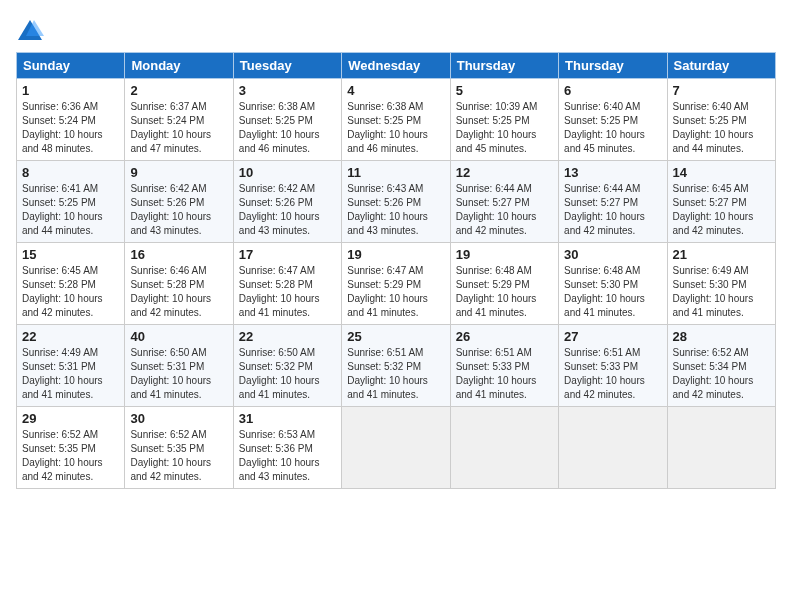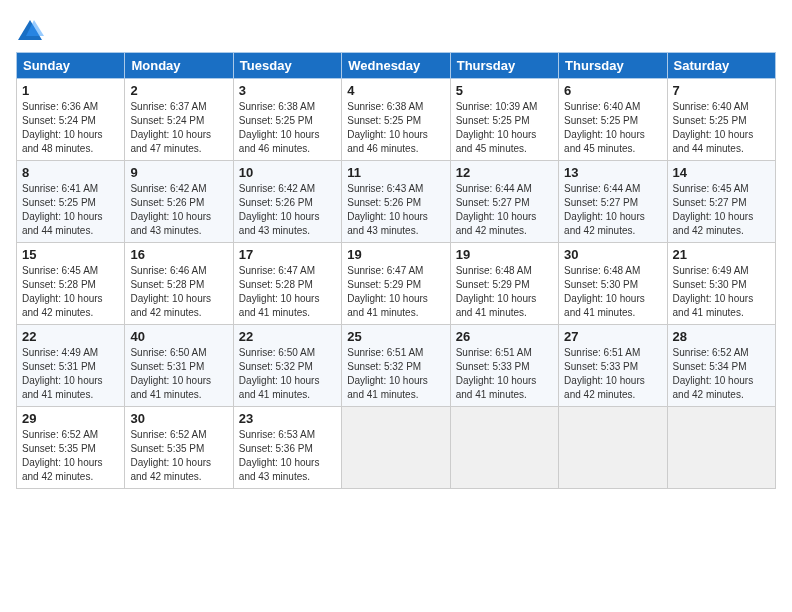--- a/index.html
+++ b/index.html
@@ -340,21 +340,21 @@
 and 42 minutes.</div>
         </td>
         <td>
           <span class="day-num">30</span>
           <div class="day-info">Sunrise: 6:52 AM
 Sunset: 5:35 PM
 Daylight: 10 hours
 and 42 minutes.</div>
         </td>
         <td>
-          <span class="day-num">23</span>
+          <span class="day-num">31</span>
           <div class="day-info">Sunrise: 6:53 AM
 Sunset: 5:36 PM
 Daylight: 10 hours
 and 43 minutes.</div>
         </td>
         <td class="empty-cell"></td>
         <td class="empty-cell"></td>
         <td class="empty-cell"></td>
         <td class="empty-cell"></td>
       </tr>

